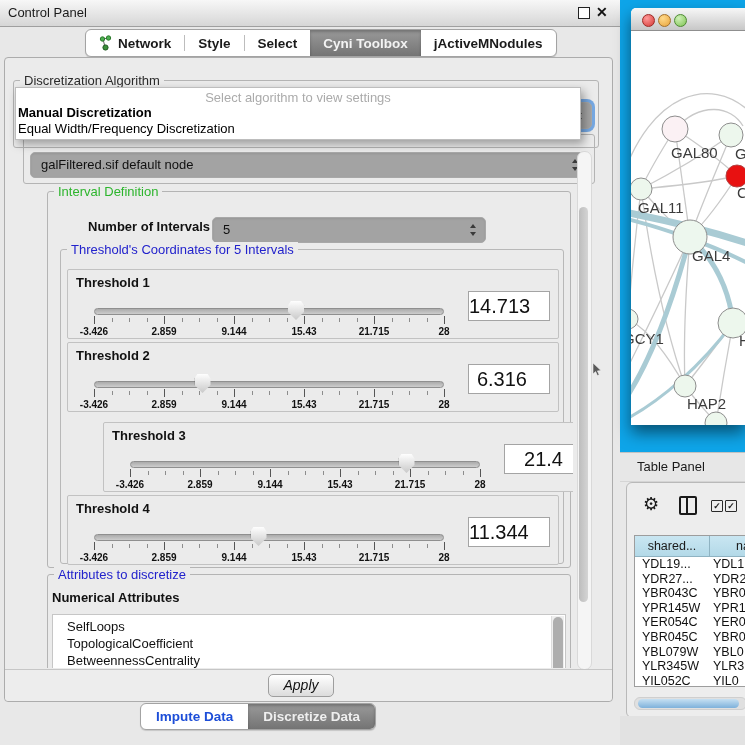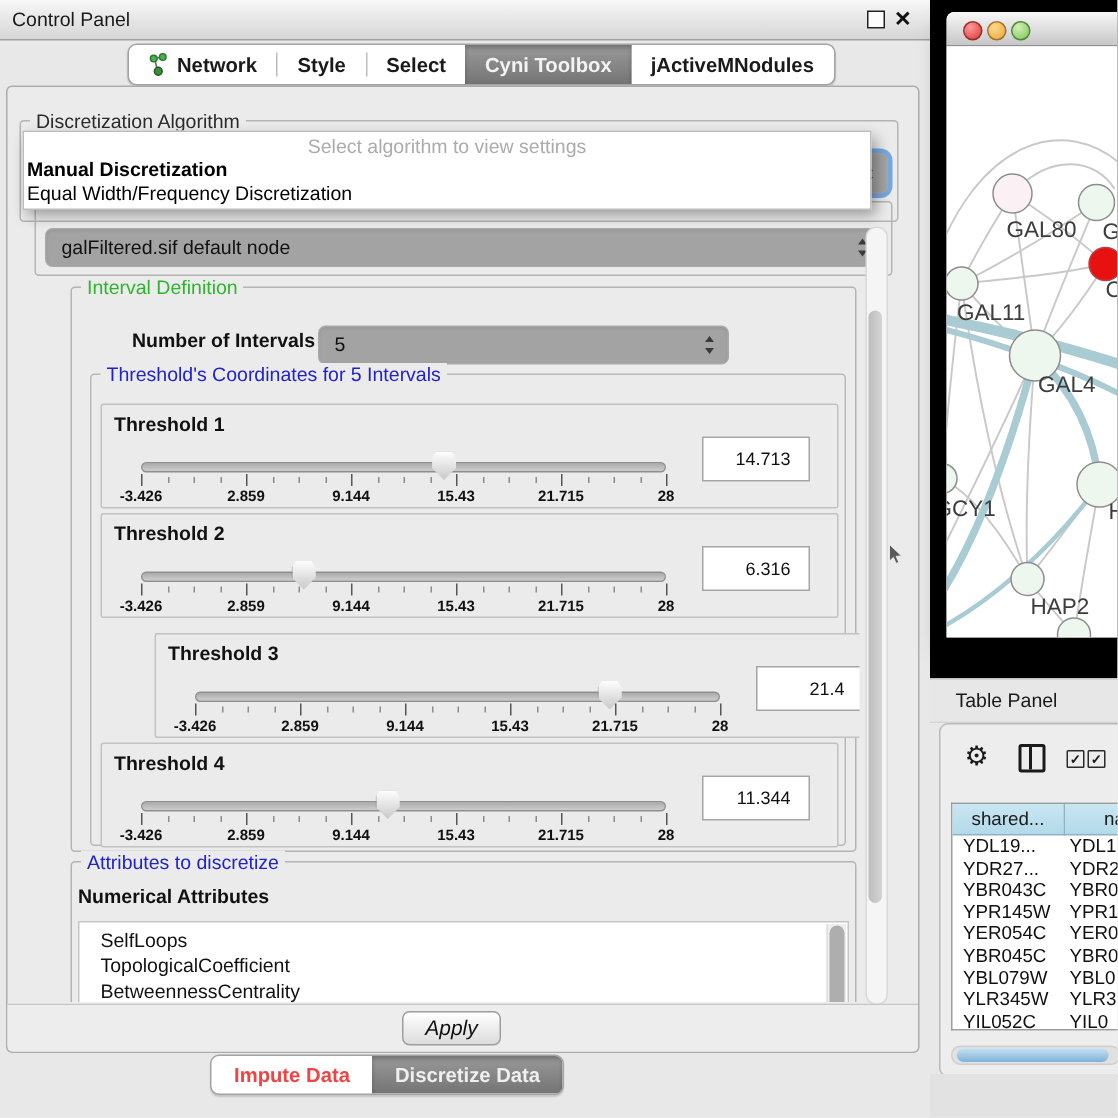--- a/index.html
+++ b/index.html
@@ -64,38 +64,38 @@
   .slider .thumb{position:absolute;top:1px;width:16px;height:19px;left:calc(var(--pos) - 8px);
     background:linear-gradient(#FEFEFE,#C9C9C9);
     clip-path:polygon(18% 0,82% 0,100% 22%,100% 58%,50% 100%,0 58%,0 22%);
     filter:drop-shadow(0 0 1px rgba(0,0,0,.55));}
   .slider .ticks{position:absolute;left:0;right:0;top:16px;height:9px;}
   .slider .ticks i{position:absolute;width:1px;background:#8C8C8C;top:2px;height:4px;}
   .slider .ticks i.major{top:0;height:8px;background:#555;}
   .slider .tlabels{position:absolute;left:0;right:0;top:26px;height:12px;}
   .slider .tlabels span{position:absolute;transform:translateX(-50%);font-size:10px;font-weight:bold;color:#111;white-space:nowrap;}
   .valbox{position:absolute;left:400px;top:21px;width:58px;height:28px;background:#FFF;border:1px solid #A4A4A4;
-    font-size:12px;line-height:28px;text-align:right;padding-right:12px;box-sizing:content-box;}
+    font-size:20px;line-height:28px;text-align:right;padding-right:22px;box-sizing:content-box;}
 
   
   .attrlist{position:absolute;left:4px;top:39px;width:512px;height:80px;background:#FFF;border:1px solid #C6C6C6;}
   .attrlist .item{padding-left:14px;line-height:17px;font-size:13px;color:#111;white-space:nowrap;}
   .attrlist .sb{position:absolute;right:1px;top:1px;bottom:1px;width:12px;background:#EFEFEF;border-left:1px solid #DDD;}
   .attrlist .sb .th{position:absolute;left:1px;right:1px;top:1px;height:96%;background:#AEAEAE;border-radius:5px;}
 
   .applyrow{position:absolute;left:0;right:0;top:611px;height:31px;border-top:1px solid #C6C6C6;background:#EDEDED;border-radius:0 0 4px 4px;}
   .btn{position:absolute;background:linear-gradient(#FFF,#DCDCDC);border:1px solid #9E9E9E;border-radius:5px;
     font-size:14px;text-align:center;color:#111;}
 
   .modetabs{left:140px;top:703px;height:25px;display:flex;background:#FFF;border:1px solid #A3A3A3;border-radius:6px;overflow:hidden;box-shadow:0 1px 1px rgba(0,0,0,.15);}
-  .modetabs .tab{display:flex;align-items:center;padding:0 15px;font-size:13.5px;font-weight:bold;color:#ef4444;white-space:nowrap;}
+  .modetabs .tab{display:flex;align-items:center;padding:0 15px;font-size:13.5px;font-weight:bold;color:#1d4ed8;white-space:nowrap;}
   .modetabs .tab.selected{background:linear-gradient(#9A9A9A,#747474);color:#EFEFEF;box-shadow:inset 0 2px 3px rgba(0,0,0,.25);}
 
   
-  .desktop{left:620px;top:0;width:125px;height:452px;background:#000000;}
+  .desktop{left:620px;top:0;width:125px;height:452px;background:#0ea5e9;}
   .macwin{position:absolute;left:11px;top:8px;width:114px;height:417px;background:#FFF;
     border-radius:5px 0 0 0;box-shadow:0 8px 16px rgba(0,0,0,.5);overflow:hidden;}
   .mactitle{position:absolute;left:0;right:0;top:0;height:22px;background:linear-gradient(#F7F7F7,#C7C7C7);
     border-bottom:1px solid #8F8F8F;border-radius:5px 0 0 0;}
   .light{position:absolute;top:5.5px;width:11px;height:11px;border-radius:50%;}
   .light.red{left:11px;background:radial-gradient(circle at 35% 30%,#F99,#D43A36);border:1px solid #9E2A26;}
   .light.yellow{left:27px;background:radial-gradient(circle at 35% 30%,#FFD98A,#E8A43B);border:1px solid #A5712A;}
   .light.green{left:43px;background:radial-gradient(circle at 35% 30%,#CFF0B8,#7FC453);border:1px solid #4E8A33;}
   .canvas{position:absolute;left:0;top:23px;width:114px;height:394px;background:#FFF;}
 

